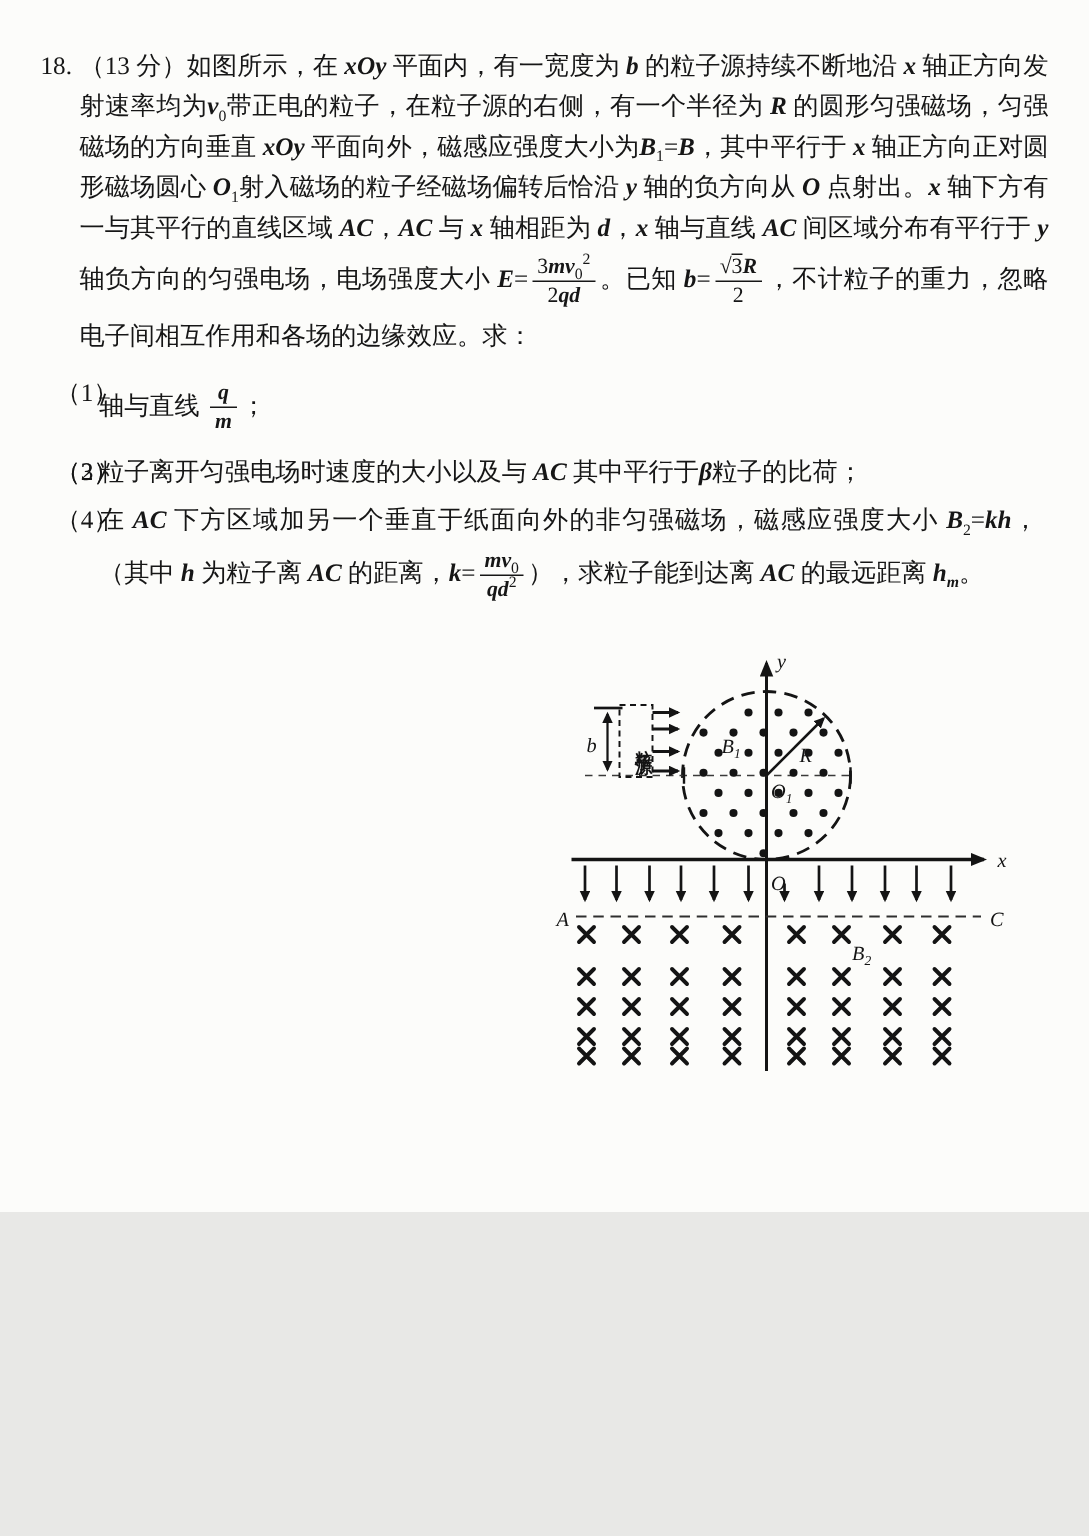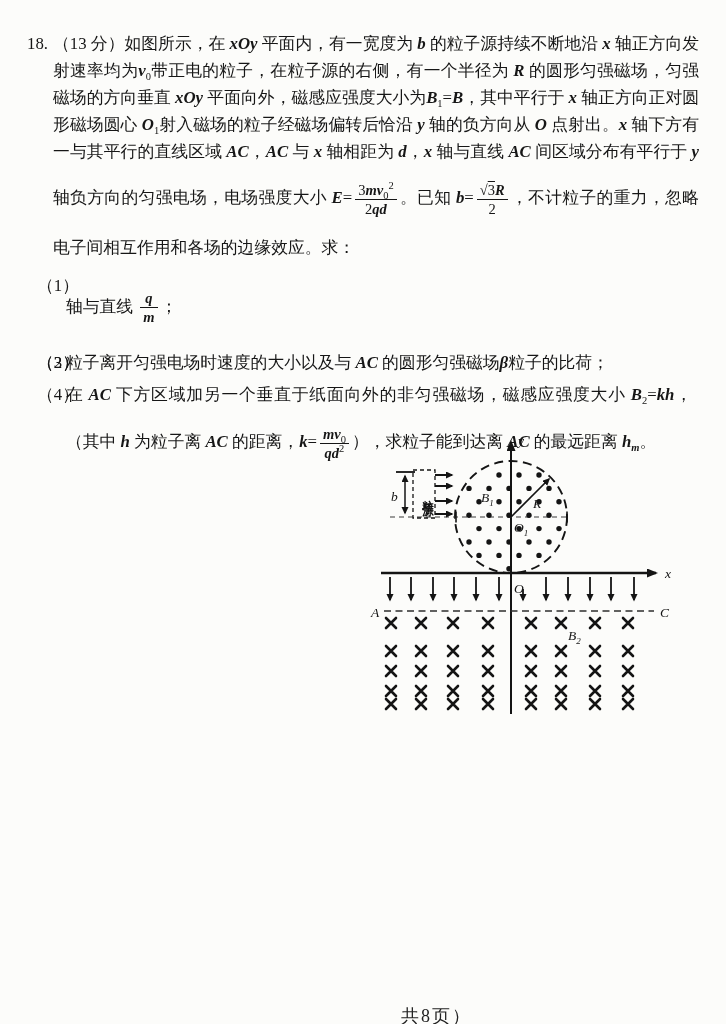--- a/index.html
+++ b/index.html
@@ -1,17 +1,17 @@
 <!DOCTYPE html>
 <html><head>
 <meta charset="utf-8">
 <style>
   html,body{margin:0;padding:0;background:#e8e8e6;}
   .page{
-    position:relative;width:726px;height:1024px;margin:0 auto;
+    position:relative;width:726px;height:808px;margin:0 auto;
     background:#fcfcfa;color:#161616;overflow:hidden;
     font-family:"Liberation Serif","DejaVu Serif",serif;
   }
   .textblock{position:absolute;left:0;top:30px;width:704px;}
   .intro{
     position:relative;padding-left:53px;width:646px;
     font-size:16.8px;line-height:27px;text-align:justify;
   }
   .pnum{position:absolute;left:27px;top:0;}
   .part{
@@ -20,21 +20,21 @@
   }
   .plabel{position:absolute;left:37px;top:0;}
   .part-1{margin-top:12px;}
   .part-2{margin-top:7px;}
   .part-3{margin-top:6px;}
   .part-4{margin-top:6px;}
   .var{font-style:italic;font-family:"Liberation Serif","DejaVu Serif",serif;font-weight:bold;}
   sub,sup{font-size:10.5px;line-height:0;}
   .frac{
     display:inline-block;vertical-align:middle;text-align:center;
-    font-size:14.5px;line-height:1.25;margin:16px 3px;
+    font-size:14.5px;line-height:1.25;margin:4px 3px;
   }
   .frac .num{display:block;border-bottom:1.4px solid #161616;padding:0 3px;}
   .frac .den{display:block;padding:0 3px;text-align:center;}
   .ov{text-decoration:overline;}
   .diagram{position:absolute;left:368px;top:428px;width:352px;height:296px;}
   .diagram svg{position:absolute;left:0;top:0;}
   .diagram svg text{font:italic 13.5px "Liberation Serif","DejaVu Serif",serif;fill:#141414;}
   .ssub{font-size:9px;}
   .vsource{
     position:absolute;left:46px;top:45px;width:21px;height:44px;
@@ -60,21 +60,21 @@
 
     <div class="part part-1">
       <span class="plabel">（1）</span>
       <span><span>轴与直线 </span><span class="frac"><span class="num"><span class="var">q</span></span><span class="den"><span class="var">m</span></span></span><span>；</span></span>
     </div>
     <div class="part part-2">
       <span class="plabel">（2）</span>
     </div>
     <div class="part part-3">
       <span class="plabel">（3）</span>
-      <span><span>粒子离开匀强电场时速度的大小以及与 </span><span class="var">AC</span><span> 的圆形匀强磁场</span><span class="var">β</span><span>粒子的比荷；</span></span>
+      <span><span>粒子离开匀强电场时速度的大小以及与 </span><span class="var">AC</span><span> 其中平行于</span><span class="var">β</span><span>粒子的比荷；</span></span>
     </div>
     <div class="part part-4">
       <span class="plabel">（4）</span>
       <span><span>在 </span><span class="var">AC</span><span> 下方区域加另一个垂直于纸面向外的非匀强磁场，磁感应强度大小 </span><span class="var">B</span><sub>2</sub><span>=</span><span class="var">kh</span><span>，（其中 </span><span class="var">h</span><span> 为粒子离 </span><span class="var">AC</span><span> 的距离，</span><span class="var">k</span><span>=</span><span class="frac"><span class="num"><span class="var">m</span><span class="var">v</span><sub>0</sub></span><span class="den"><span class="var">qd</span><sup>2</sup></span></span><span>），求粒子能到达离 </span><span class="var">AC</span><span> 的最远距离 </span><span class="var">h</span><sub class="var">m</sub><span>。</span></span>
     </div>
   </div>
 
   <div class="diagram">
     <svg id="diag" width="352" height="296" viewBox="0 0 352 296">
       <defs>

